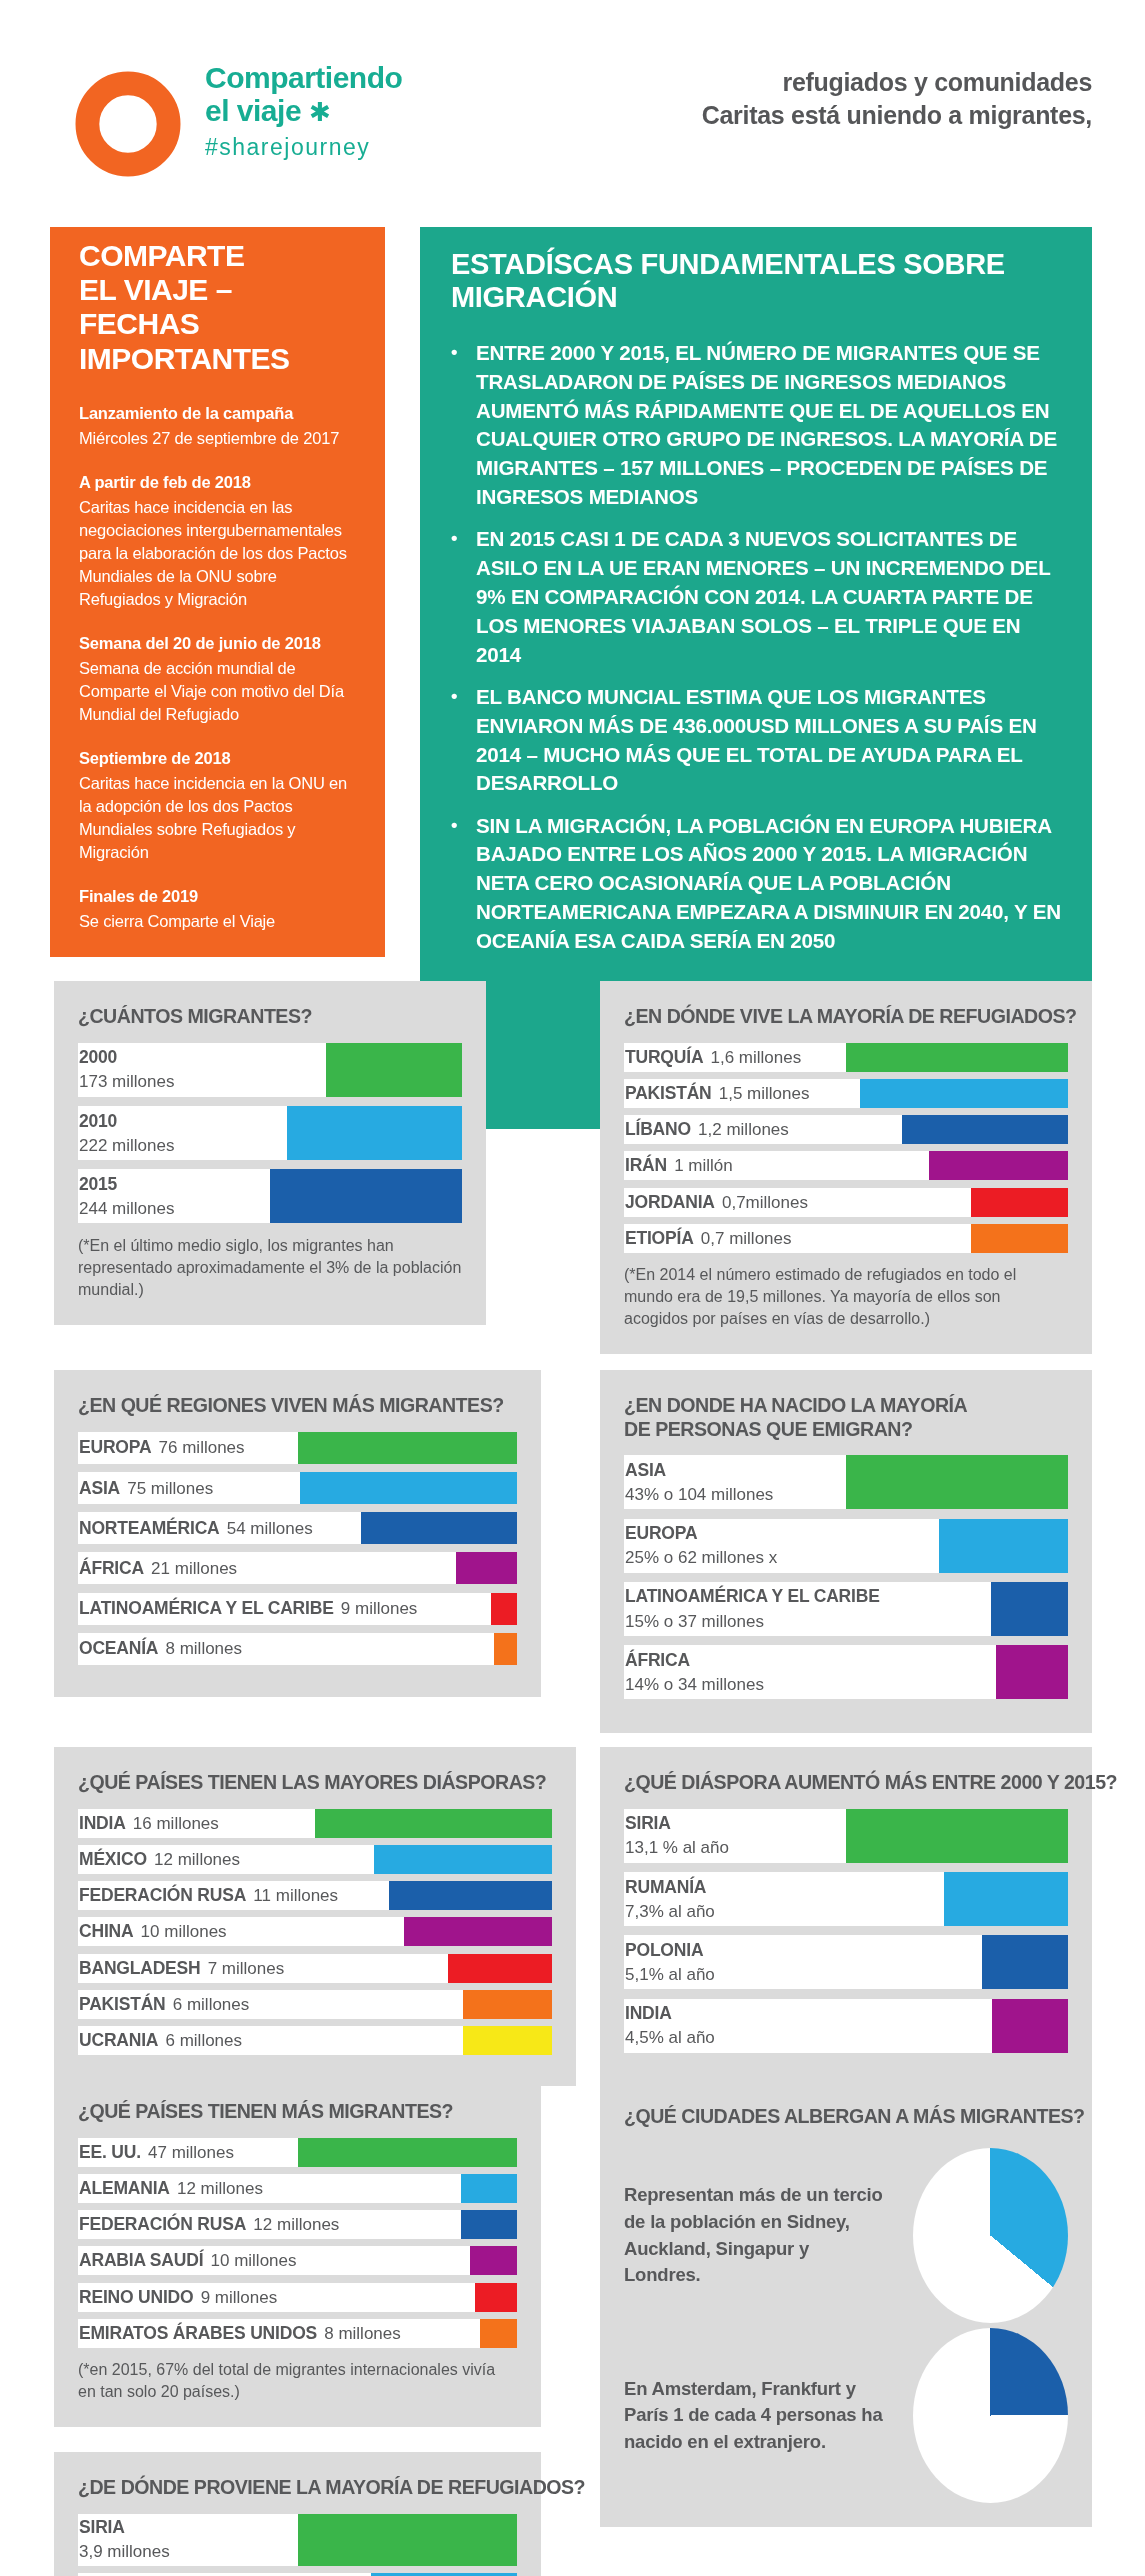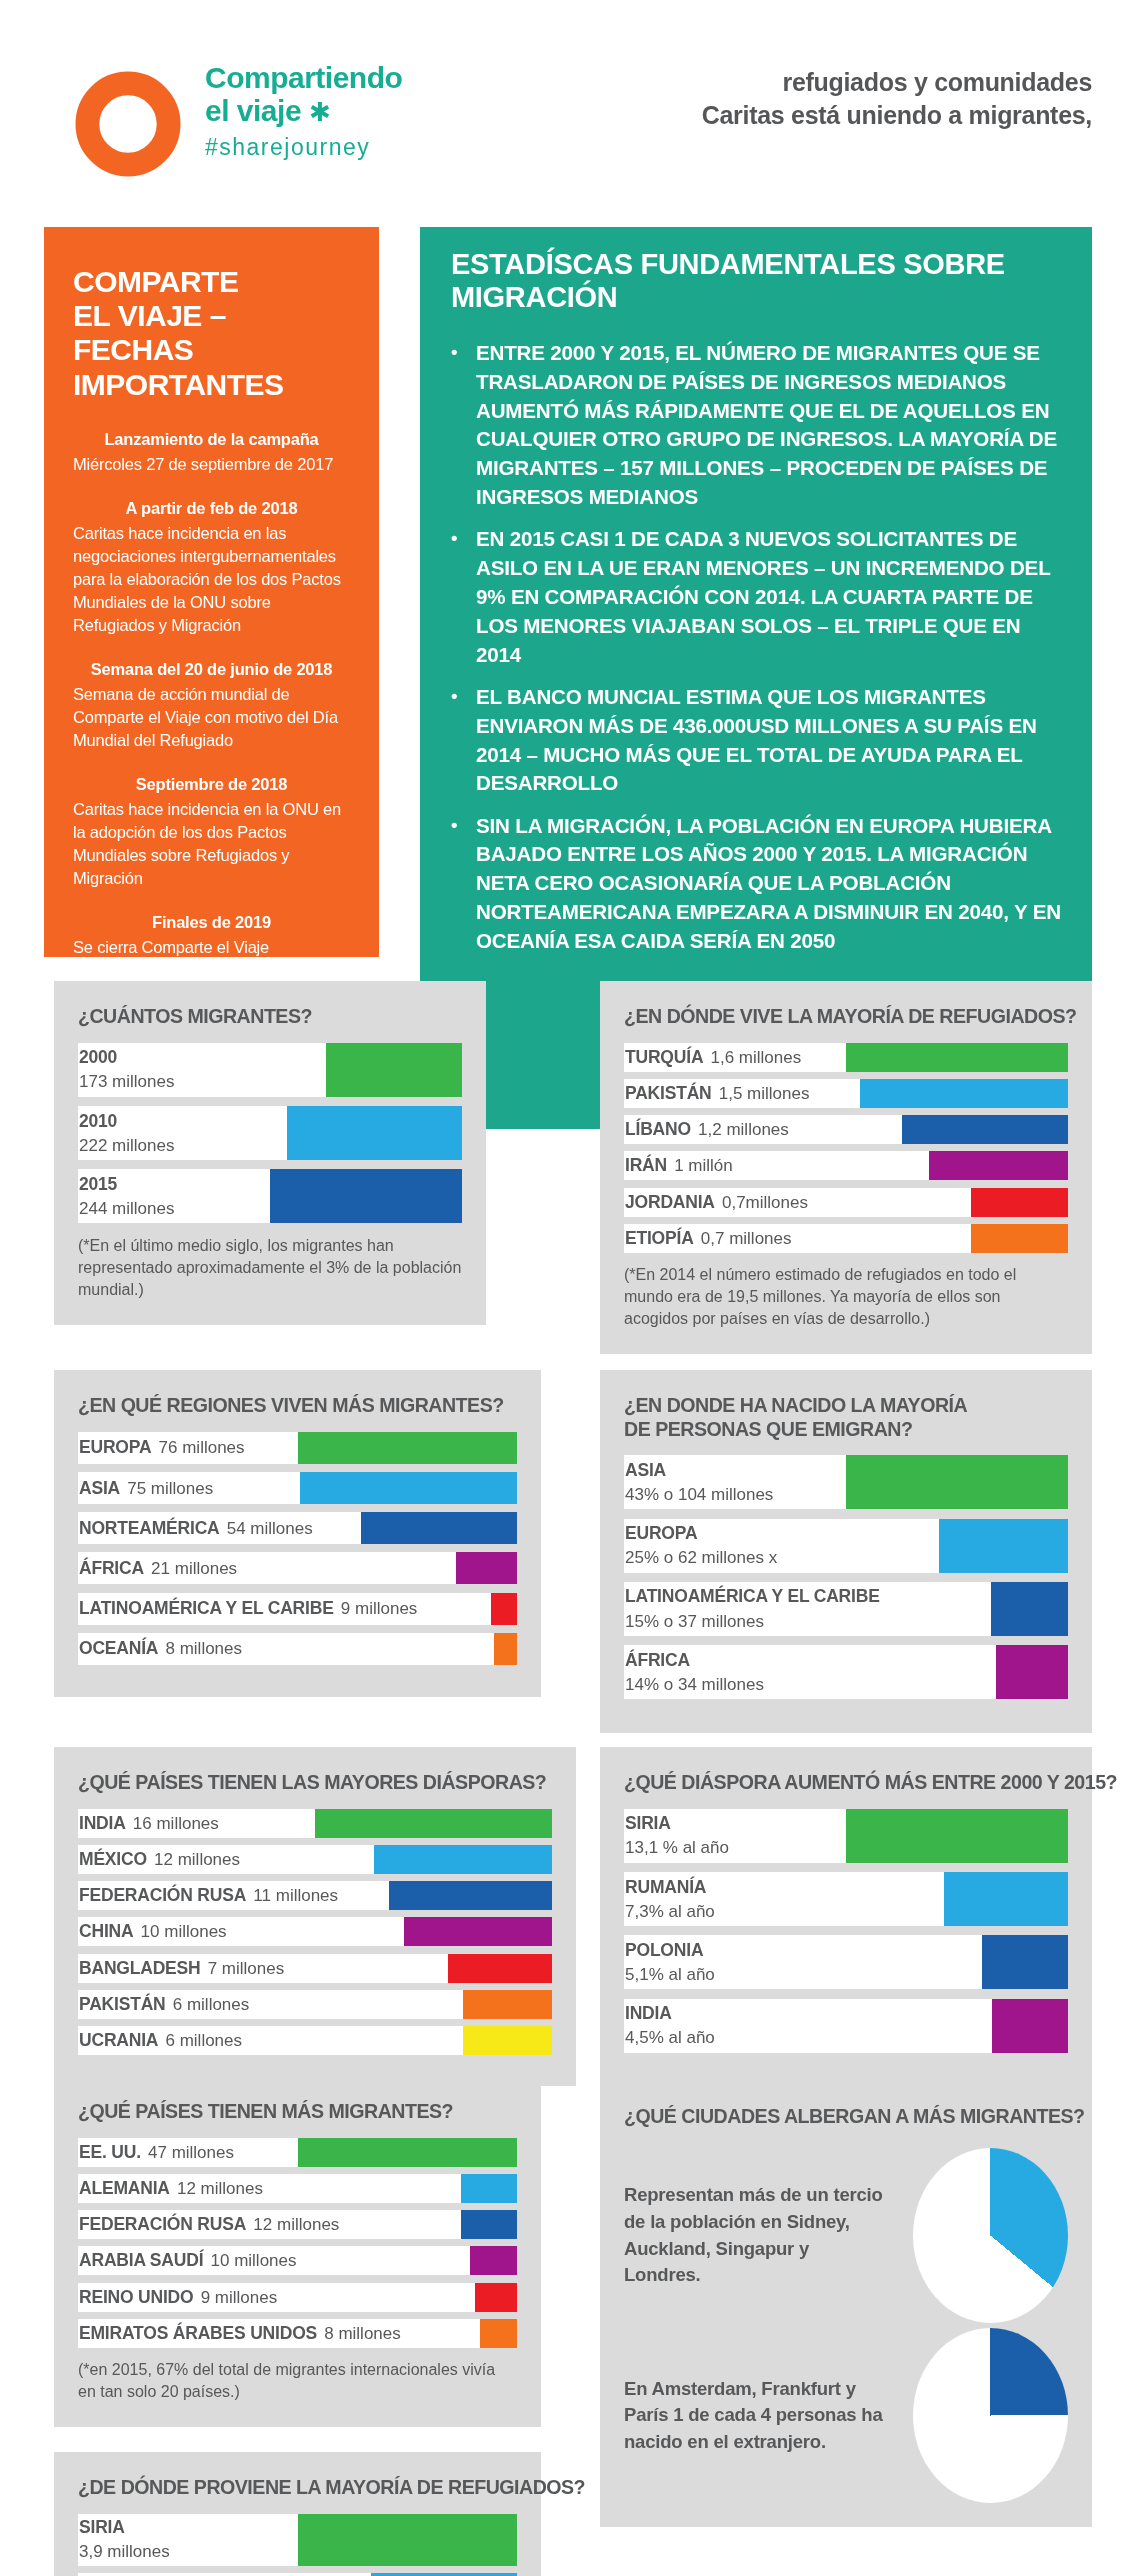--- a/index.html
+++ b/index.html
@@ -14,25 +14,25 @@
   
   #logo-mark { left:58px; top:49px; width:140px; height:150px; }
   #logo-text { left:205px; top:61px; }
   .logo-l1,.logo-l2 { font-size:30px; font-weight:bold; color:#17AD93; line-height:1.1; letter-spacing:-0.5px; }
   .logo-star { font-size:26px; }
   .logo-tag { margin-top:7.2px; font-size:23px; color:#17AD93; letter-spacing:1.5px; }
   #tagline { left:515px; right:53px; top:66px; text-align:right;
     font-size:25px; font-weight:bold; color:#555658; line-height:1.32; letter-spacing:-0.3px; }
 
   
-  #dates-box { left:44px; top:227px; width:335px; height:730px;
-    background:#F26522; color:#fff; padding:38px 29px; overflow:hidden; }
+  #dates-box { left:50px; top:227px; width:335px; height:730px;
+    background:#F26522; color:#fff; padding:12px 29px; overflow:hidden; }
   .dates-title { font-size:30px; font-weight:bold; line-height:1.14; letter-spacing:-0.5px; margin-bottom:26px; }
   .event { margin-bottom:20.6px; }
-  .ev-h { font-size:16.5px; font-weight:bold; line-height:1.4; letter-spacing:-0.2px; margin-bottom:2.1px;text-align:center; }
+  .ev-h { font-size:16.5px; font-weight:bold; line-height:1.4; letter-spacing:-0.2px; margin-bottom:2.1px; }
   .ev-b { font-size:16.5px; line-height:1.4; letter-spacing:-0.2px; }
 
   #stats-box { left:420px; top:227px; width:672px; height:902px;
     background:#1CA78C; color:#fff; padding:21px 31px; overflow:hidden; }
   .stats-title { font-size:29px; font-weight:bold; letter-spacing:-0.3px; margin-bottom:25px; }
   .bullet { display:flex; margin-bottom:13.4px; font-size:20.6px; font-weight:bold; line-height:1.4; letter-spacing:-0.2px; }
   .bullet .dot { width:25px; flex:none; font-size:18.5px; }
 
   
   .panel { position:absolute; background:#DBDBDB; padding:24px; }

